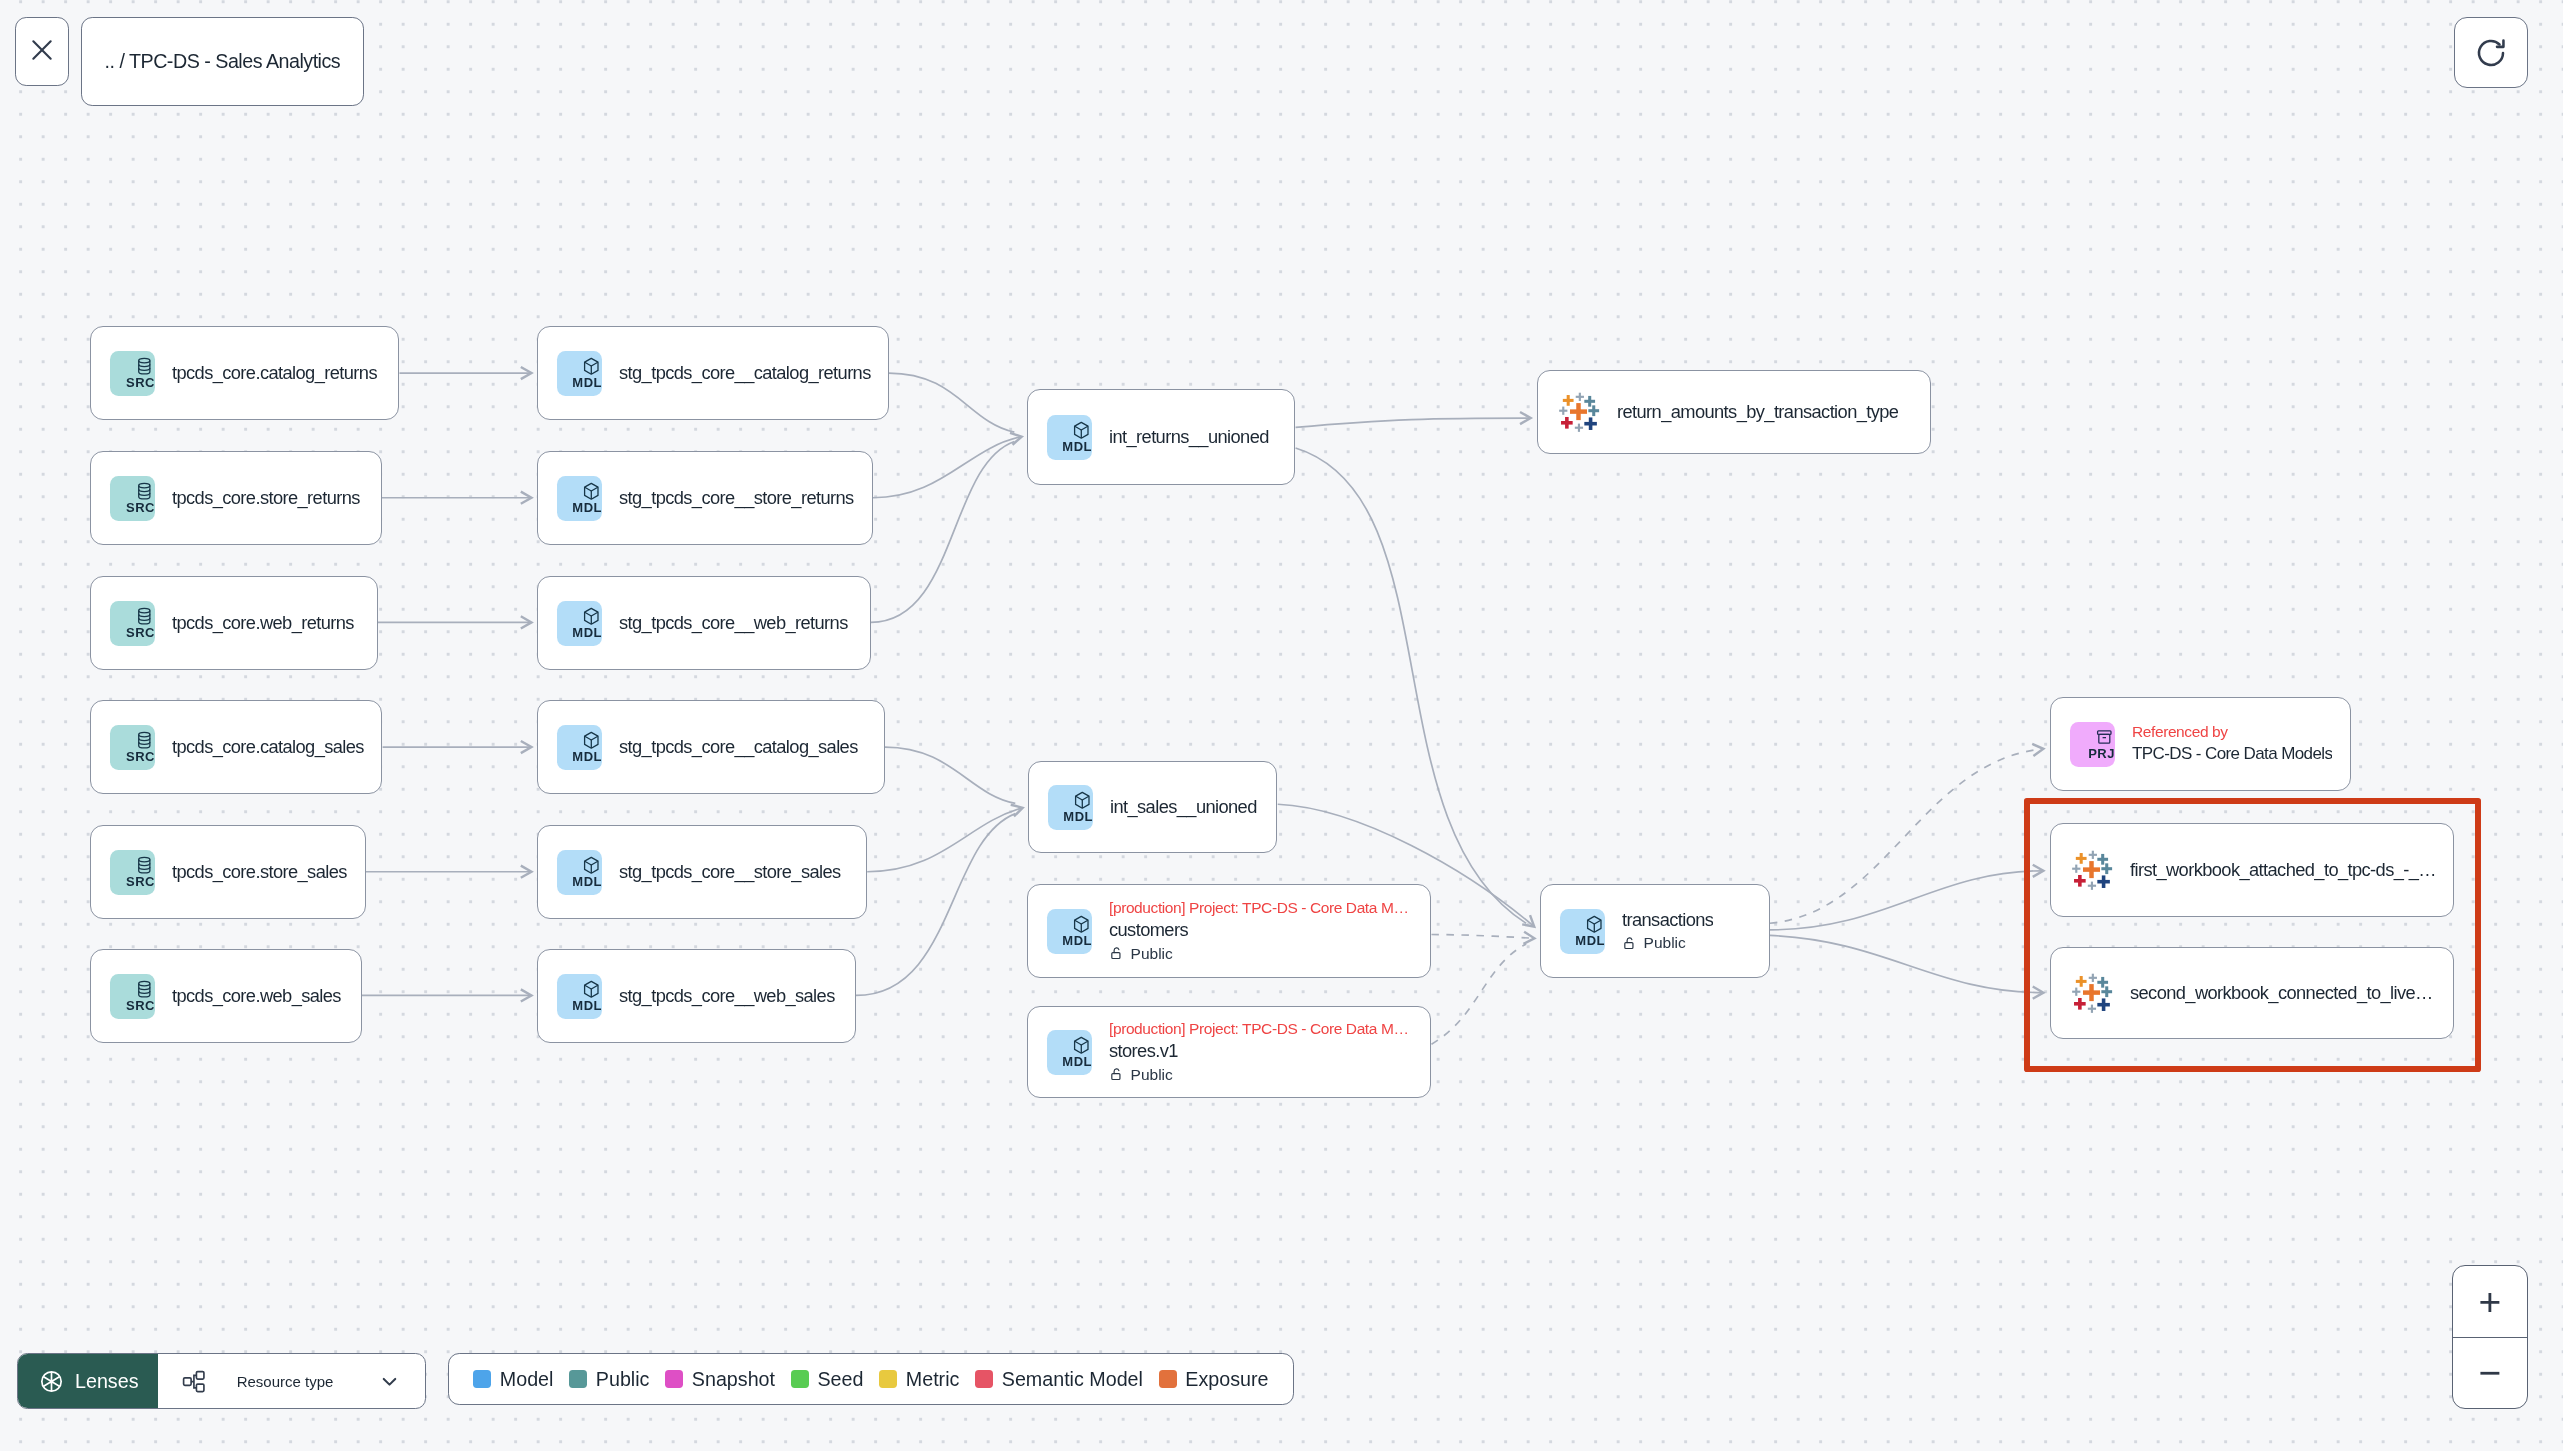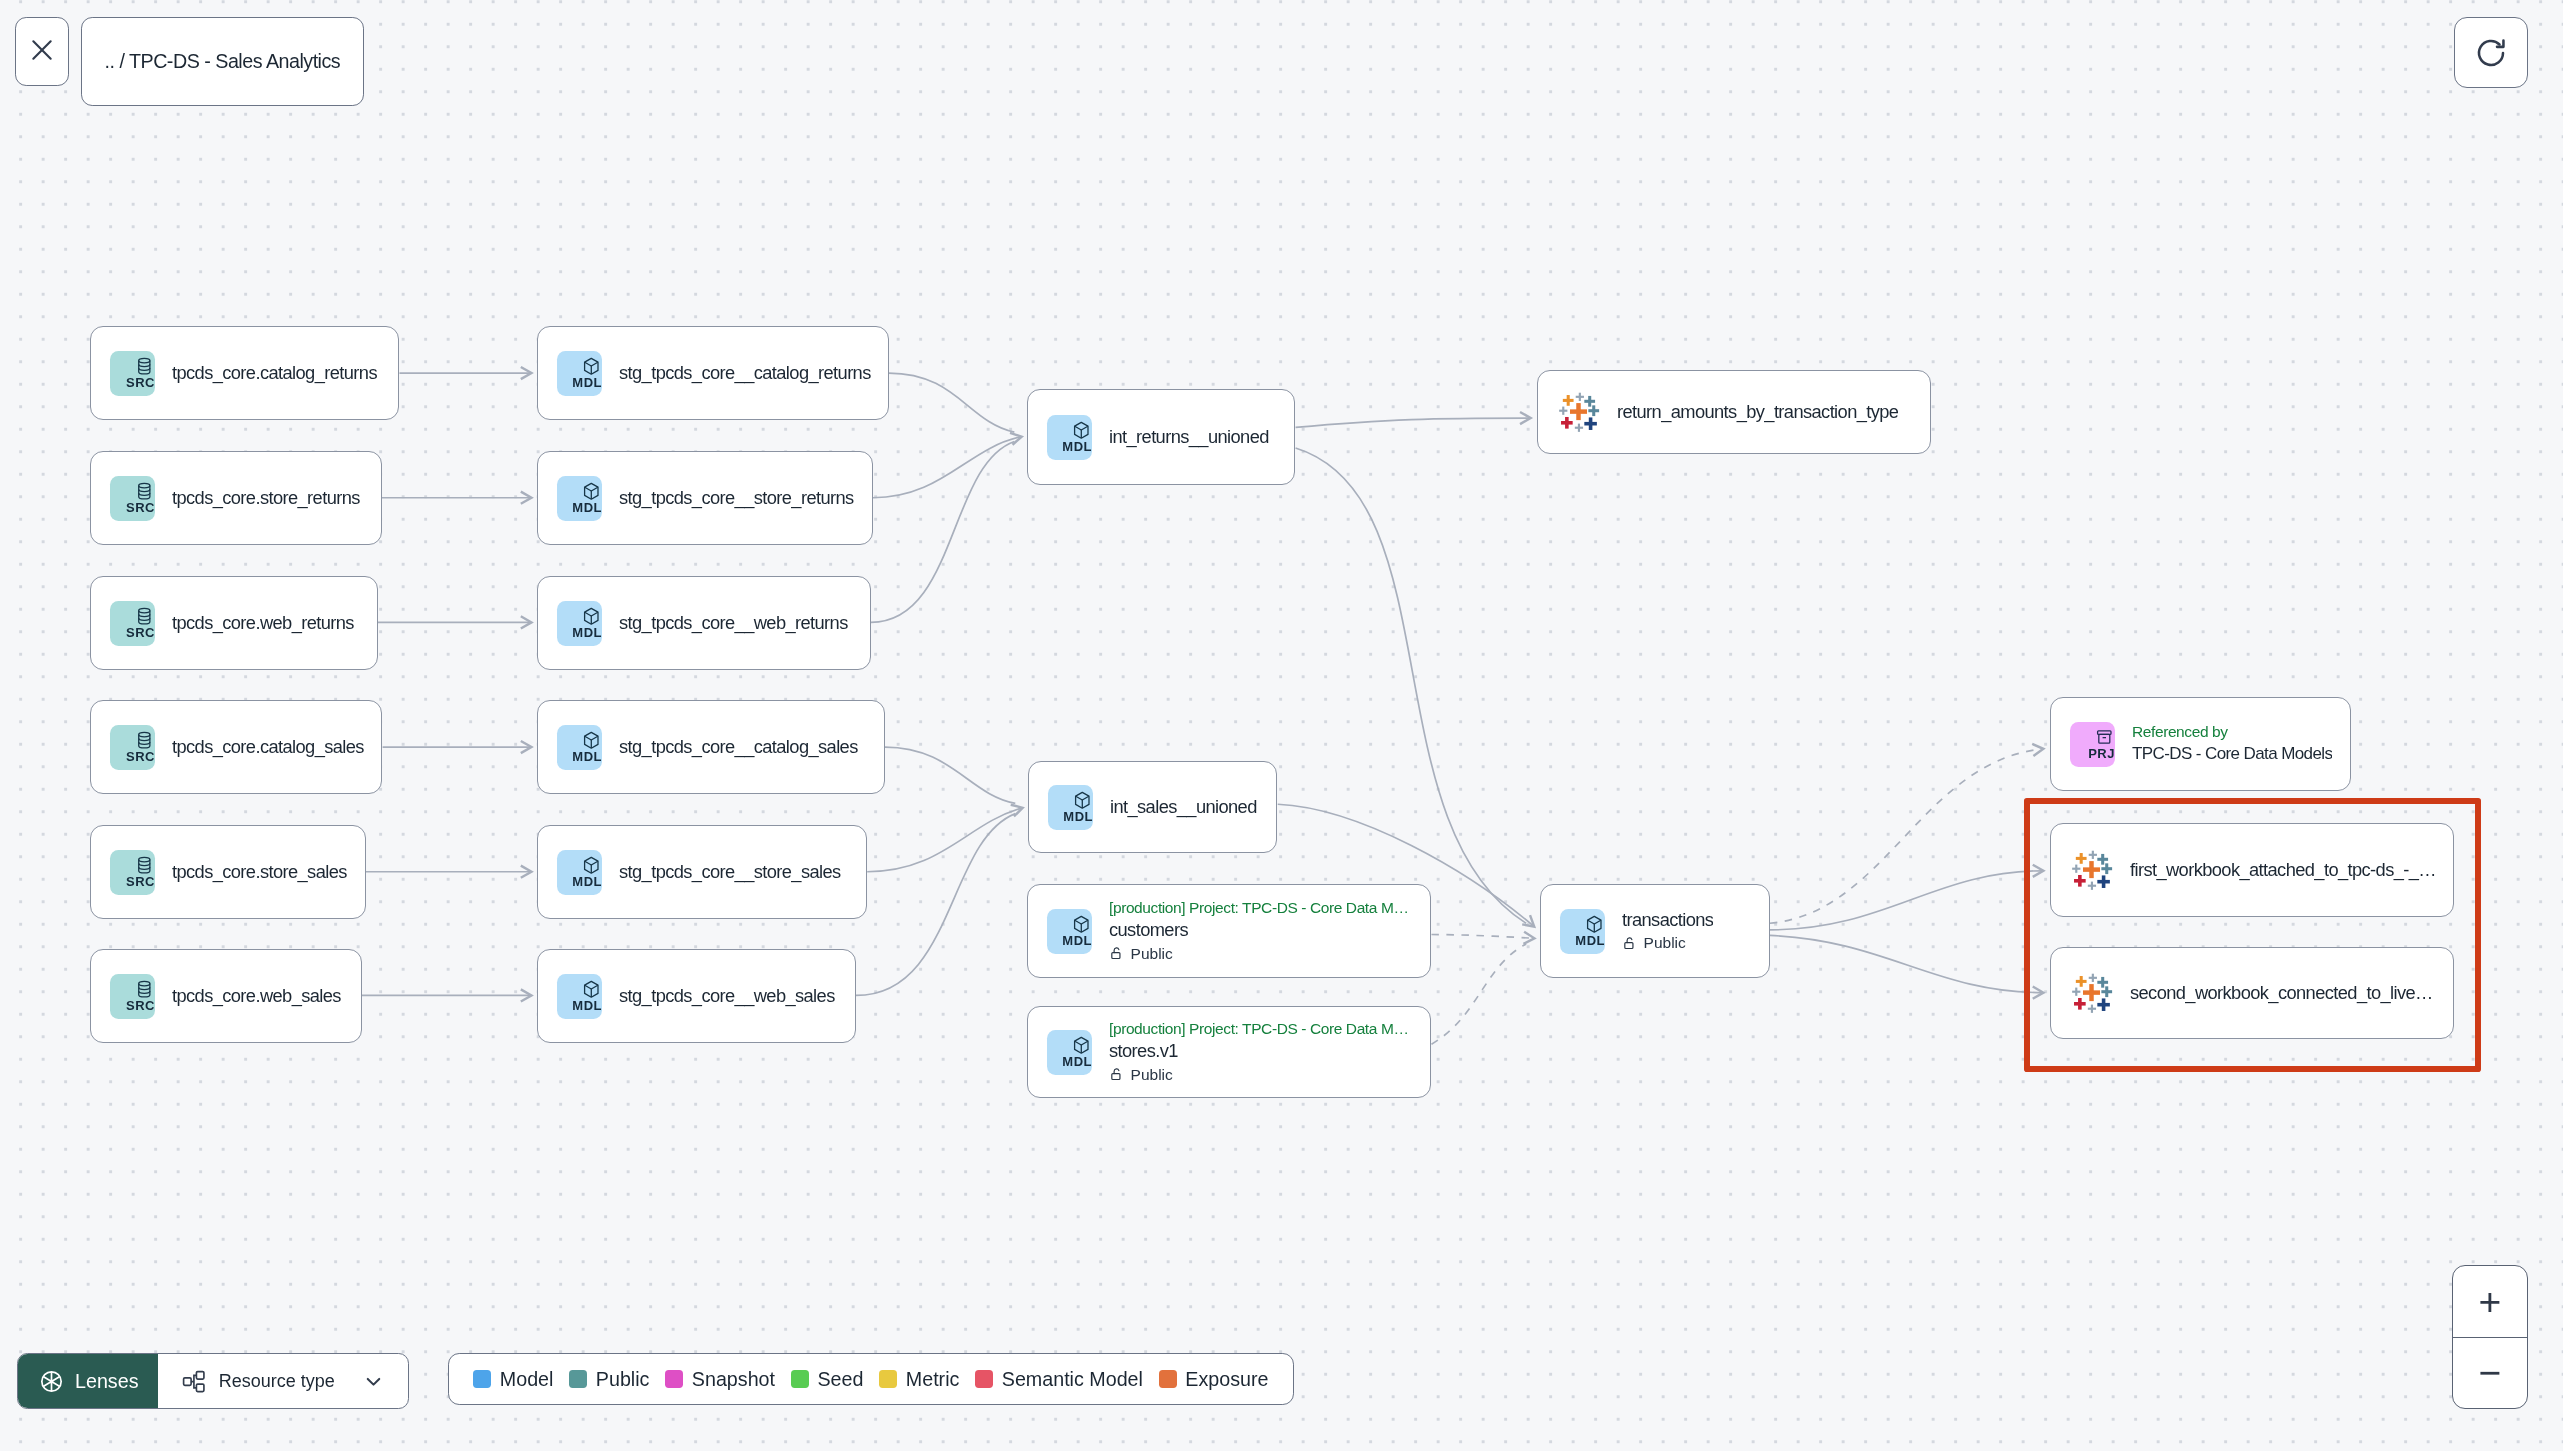--- a/index.html
+++ b/index.html
@@ -12,37 +12,37 @@
   .node{position:absolute;z-index:3;box-sizing:border-box;background:#fff;border:1.9px solid #8b93a2;
     border-radius:13px;display:flex;align-items:center;gap:17px;padding:0 15px 0 19px;}
   .badge{width:45px;height:45px;border-radius:8.4px;flex:0 0 45px;display:flex;flex-direction:column;
     align-items:flex-end;justify-content:center;}
   .badge svg{display:block;margin-bottom:-0.9px;}
   .badge-label{font-size:13px;font-weight:600;letter-spacing:0.5px;color:#162b3c;line-height:14px;}
   .exp-icon{flex:0 0 43px;width:43px;height:43px;display:flex;align-items:center;justify-content:center;}
   .ntext{display:flex;flex-direction:column;justify-content:center;min-width:0;}
   .title{font-size:18.3px;letter-spacing:-0.6px;color:#1c2733;white-space:nowrap;overflow:hidden;text-overflow:ellipsis;line-height:24.4px;}
   .kind-project .title{font-size:17px;}
-  .pre{font-size:15.5px;letter-spacing:-0.4px;color:#15803d;white-space:nowrap;overflow:hidden;text-overflow:ellipsis;line-height:20.6px;}
+  .pre{font-size:15.5px;letter-spacing:-0.4px;color:#ef4444;white-space:nowrap;overflow:hidden;text-overflow:ellipsis;line-height:20.6px;}
   .access{display:flex;align-items:center;gap:6.6px;font-size:15.5px;color:#2a3645;line-height:20.6px;margin-top:0.9px;}
   .access svg{flex:0 0 15px;}
   
   .tb{position:absolute;z-index:5;box-sizing:border-box;background:#fff;border:1.9px solid #6b7486;border-radius:11.2px;
     display:flex;align-items:center;justify-content:center;}
   .btn-close{left:15px;top:17px;width:54px;height:69px;cursor:pointer;}
   .breadcrumb{left:81px;top:17px;height:89px;padding:0 22.5px;font-size:19.7px;letter-spacing:-0.5px;color:#1c2733;white-space:nowrap;cursor:pointer;}
   .searchbar{left:570px;top:17px;width:1861px;height:69px;border-radius:13px;justify-content:flex-start;padding:0 22.5px;gap:13px;}
   .searchbar input{flex:1;border:none;outline:none;background:transparent;font-family:"Liberation Sans",sans-serif;
     font-size:22.5px;letter-spacing:-0.4px;color:#1c2733;padding:0;}
   .btn-refresh{left:2454px;top:17px;width:74px;height:71px;border-radius:13px;cursor:pointer;}
   
   .combo{position:absolute;z-index:5;left:17px;top:1353px;height:56px;display:flex;align-items:stretch;
     border:1.9px solid #6b7486;border-radius:10.3px;overflow:hidden;background:#fff;box-sizing:border-box;}
   .lenses{background:#2a5b52;color:#fff;display:flex;align-items:center;gap:10.3px;padding:0 19.7px;font-size:19.7px;cursor:pointer;}
-  .restype{display:flex;align-items:center;gap:13px;padding:0 22.5px;font-size:18px;color:#1c2733;cursor:pointer;}
+  .restype{display:flex;align-items:center;gap:31px;padding:0 22.5px;font-size:15px;color:#1c2733;cursor:pointer;}
   .restype .chev{margin-left:13px;display:flex;}
   .legend{position:absolute;z-index:5;left:448px;top:1353px;height:52px;box-sizing:border-box;background:#fff;
     border:1.9px solid #6b7486;border-radius:11.2px;display:flex;align-items:center;gap:16px;padding:0 24.4px;}
   .litem{display:flex;align-items:center;gap:8.4px;}
   .lsw{width:18px;height:18px;border-radius:3.7px;flex:0 0 18px;}
   .llab{font-size:19.7px;color:#1c2733;white-space:nowrap;}
   .zoomctl{position:absolute;z-index:5;left:2452px;top:1265px;width:76px;height:144px;box-sizing:border-box;
     background:#fff;border:1.9px solid #596273;border-radius:13px;display:flex;flex-direction:column;overflow:hidden;}
   .zbtn{flex:1;display:flex;align-items:center;justify-content:center;font-size:39px;color:#2f3847;cursor:pointer;line-height:1;}
   .zbtn:first-child{border-bottom:1.9px solid #596273;}

